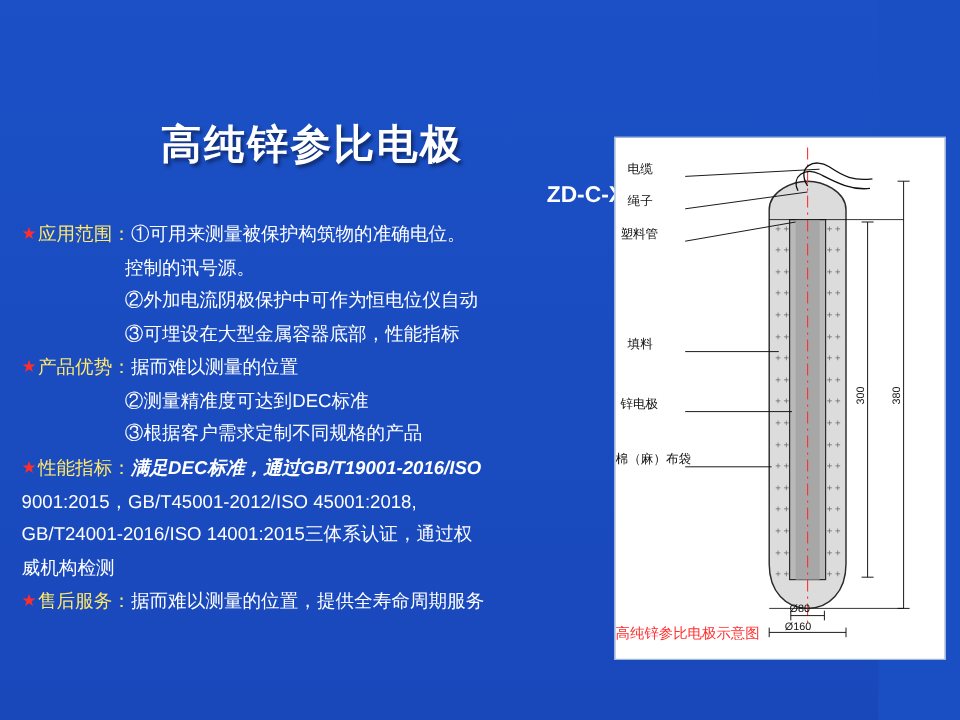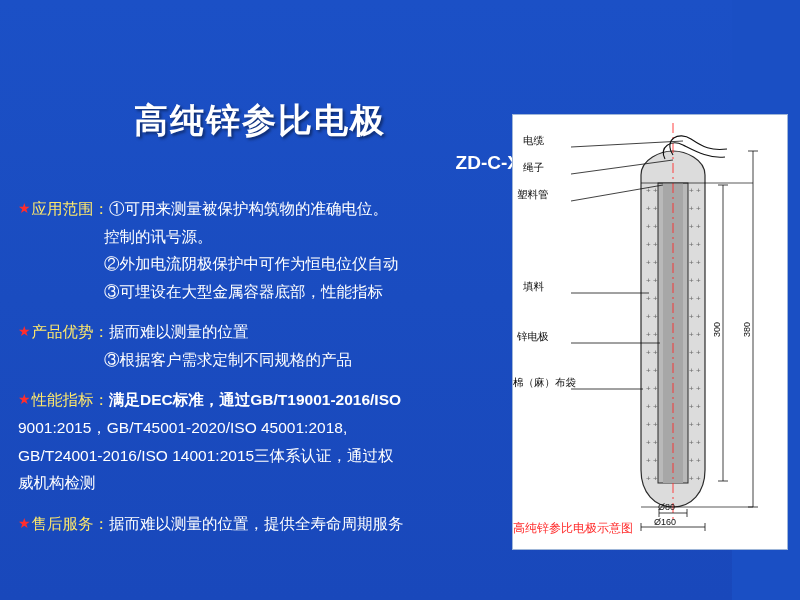--- a/index.html
+++ b/index.html
@@ -54,41 +54,40 @@
     font-size: 15.5px;
     line-height: 1.78;
   }
   .para {
     position: relative;
     margin: 0 0 1px 0;
   }
   .bullet-line {
     display: block;
     white-space: nowrap;
-    margin-top: 13px;
   }
   .star {
     color: #ff2d2d;
     font-size: 14px;
     margin-right: 1px;
     position: relative;
     top: -1px;
   }
   .heading {
     color: #ffe96b;
     font-weight: normal;
   }
   .indent-1 {
     display: block;
     padding-left: 86px;
   }
   .cont {
     display: block;
   }
-  .bold-w { font-weight: bold; }
+  .bold-w { font-weight: bold; font-style: italic; }
 
   
   .diagram {
     position: absolute;
     left: 512px;
     top: 114px;
     width: 274px;
     height: 434px;
     background: #ffffff;
     border: 1px solid #9fb6d8;
@@ -132,28 +131,29 @@
       </span>
       <span class="indent-1">控制的讯号源。</span>
       <span class="indent-1">②外加电流阴极保护中可作为恒电位仪自动</span>
       <span class="indent-1">③可埋设在大型金属容器底部，性能指标</span>
     </div>
 
     <div class="para">
       <span class="bullet-line">
         <span class="star">★</span><span class="heading">产品优势：</span><span>据而难以测量的位置</span>
       </span>
+      <span class="indent-1">②测量精准度可达到DEC标准</span>
       <span class="indent-1">③根据客户需求定制不同规格的产品</span>
     </div>
 
     <div class="para">
       <span class="bullet-line">
         <span class="star">★</span><span class="heading">性能指标：</span><span class="bold-w">满足DEC标准，通过GB/T19001-2016/ISO</span>
       </span>
-      <span class="cont">9001:2015，GB/T45001-2020/ISO 45001:2018,</span>
+      <span class="cont">9001:2015，GB/T45001-2012/ISO 45001:2018,</span>
       <span class="cont">GB/T24001-2016/ISO 14001:2015三体系认证，通过权</span>
       <span class="cont">威机构检测</span>
     </div>
 
     <div class="para">
       <span class="bullet-line">
         <span class="star">★</span><span class="heading">售后服务：</span><span>据而难以测量的位置，提供全寿命周期服务</span>
       </span>
     </div>
 

